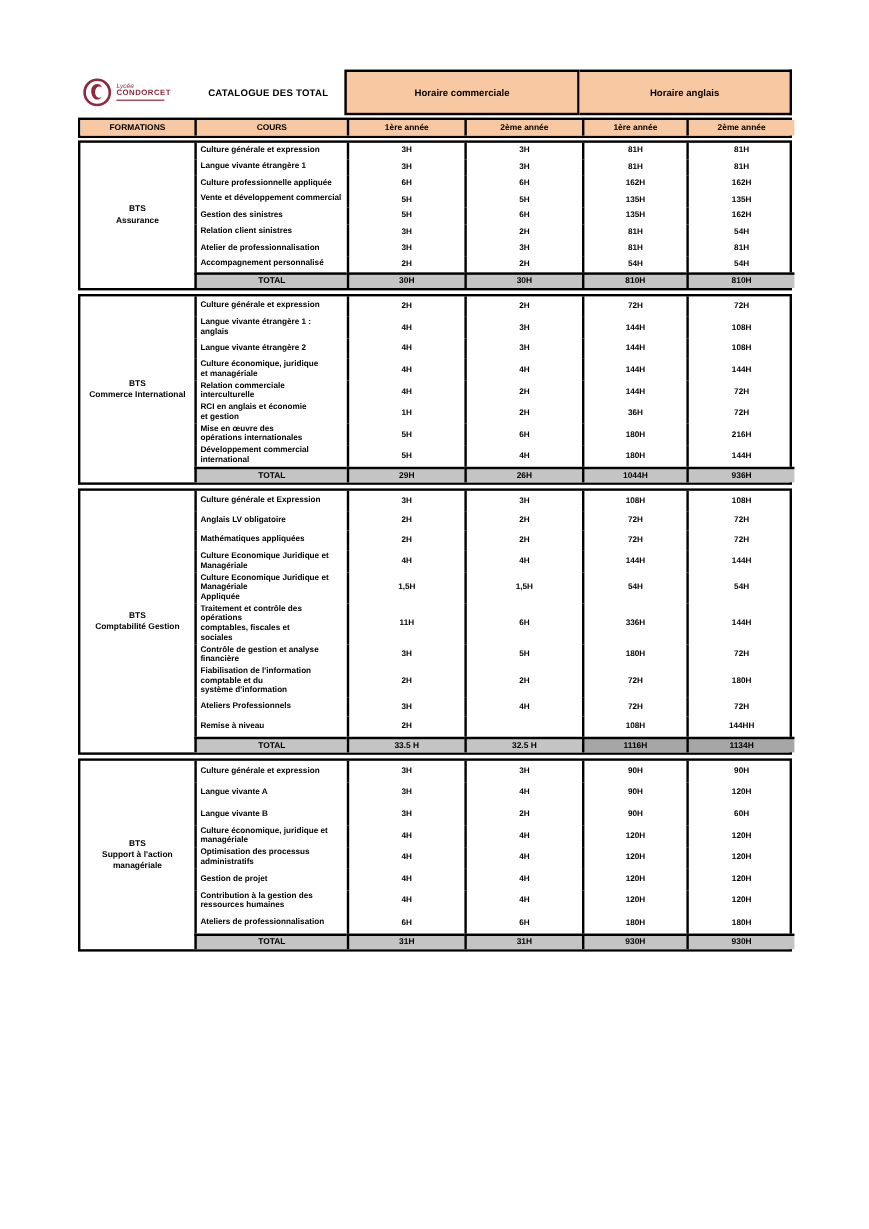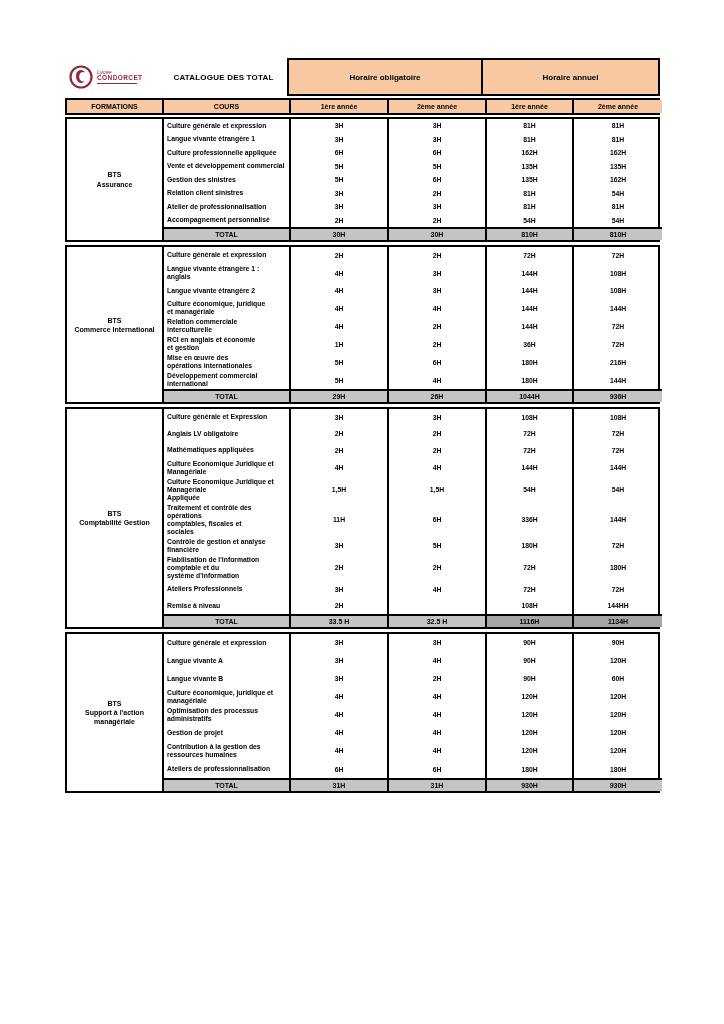--- a/index.html
+++ b/index.html
@@ -62,22 +62,22 @@
         <circle cx="12" cy="12" r="10.5" fill="none" stroke="#8c2a3e" stroke-width="2.2"></circle>
         <path d="M12 5c-3 0-5 2.6-5 6s2 7 5 7c1.6 0 2.8-.8 3.5-2-1 .5-2.2.6-3.2 0-1.6-1-2.3-3-2-5 .3-2.4 1.7-4 3.7-4 .8 0 1.5.2 2 .7C15.3 6 13.8 5 12 5z" fill="#8c2a3e"></path>
       </svg>
       <div class="logo-text">
         <span class="logo-line1">Lycée</span>
         <span class="logo-line2">CONDORCET</span>
         <span class="logo-rule"></span>
       </div>
     </div>
     <div class="title-cell">CATALOGUE DES TOTAL</div>
-    <div class="band-cell band-weekly">Horaire obligatoire</div>
-    <div class="band-cell band-annual">Horaire annuel</div>
+    <div class="band-cell band-weekly">Horaire commerciale</div>
+    <div class="band-cell band-annual">Horaire anglais</div>
   </div>
 
   <div class="grid-row col-head">
     <div class="hcell">FORMATIONS</div>
     <div class="hcell">COURS</div>
     <div class="hcell">1ère année</div>
     <div class="hcell">2ème année</div>
     <div class="hcell">1ère année</div>
     <div class="hcell">2ème année</div>
   </div>

